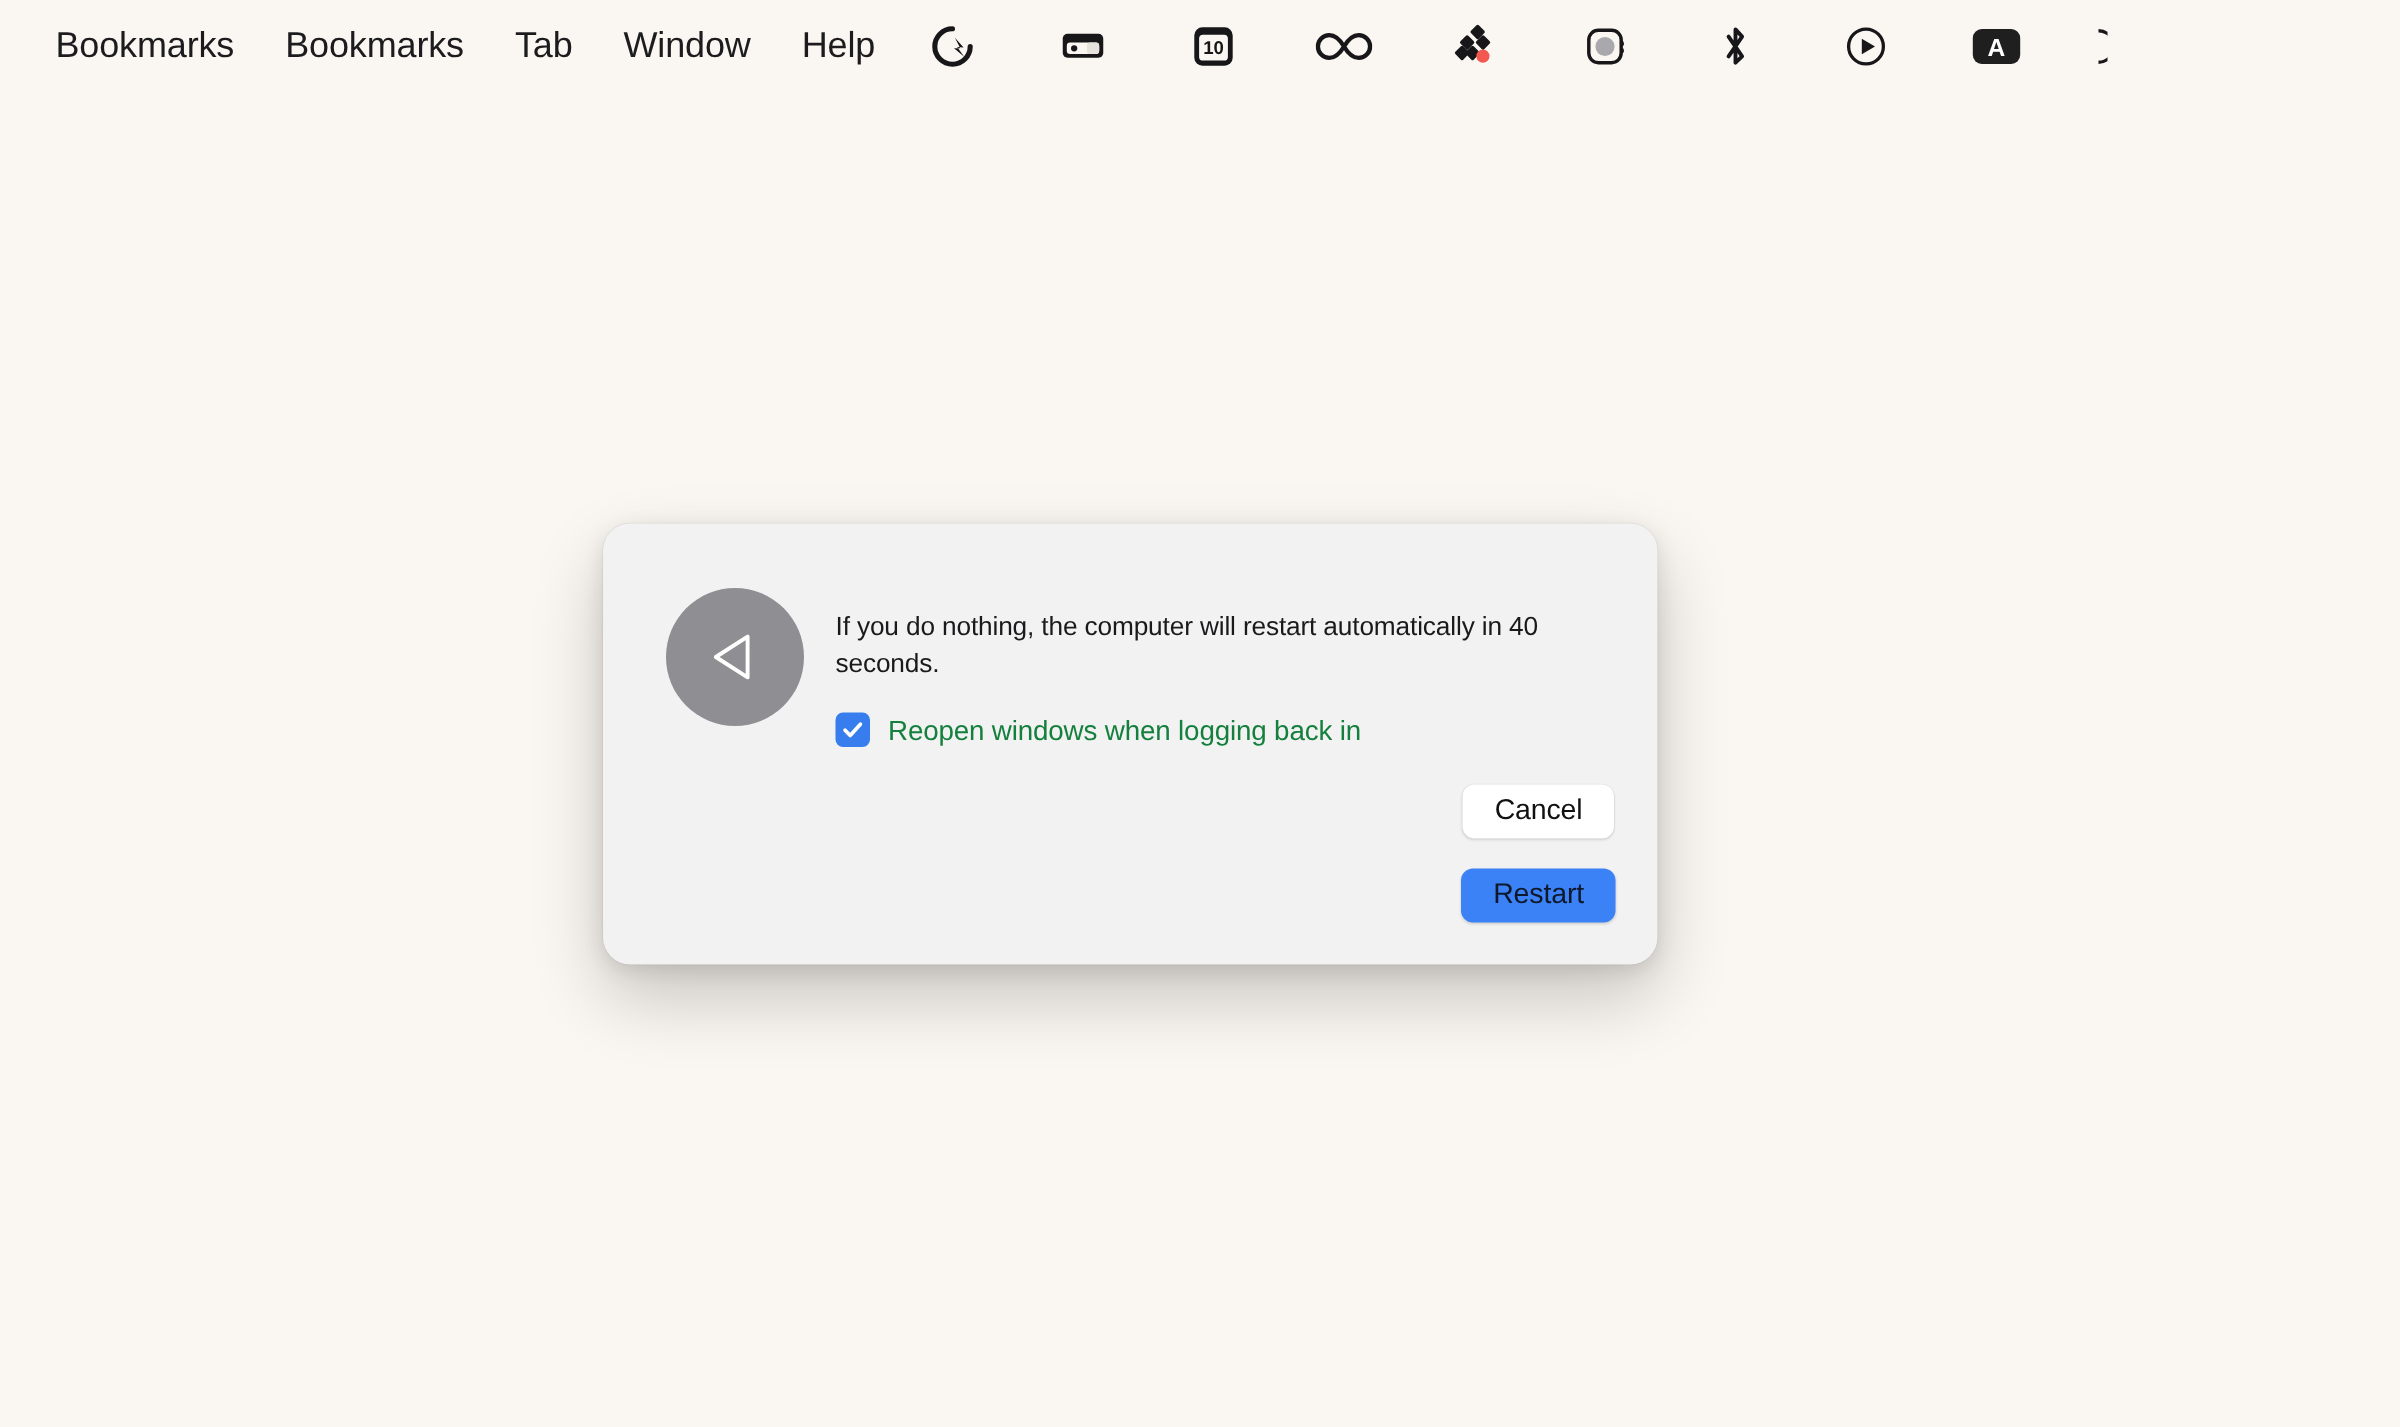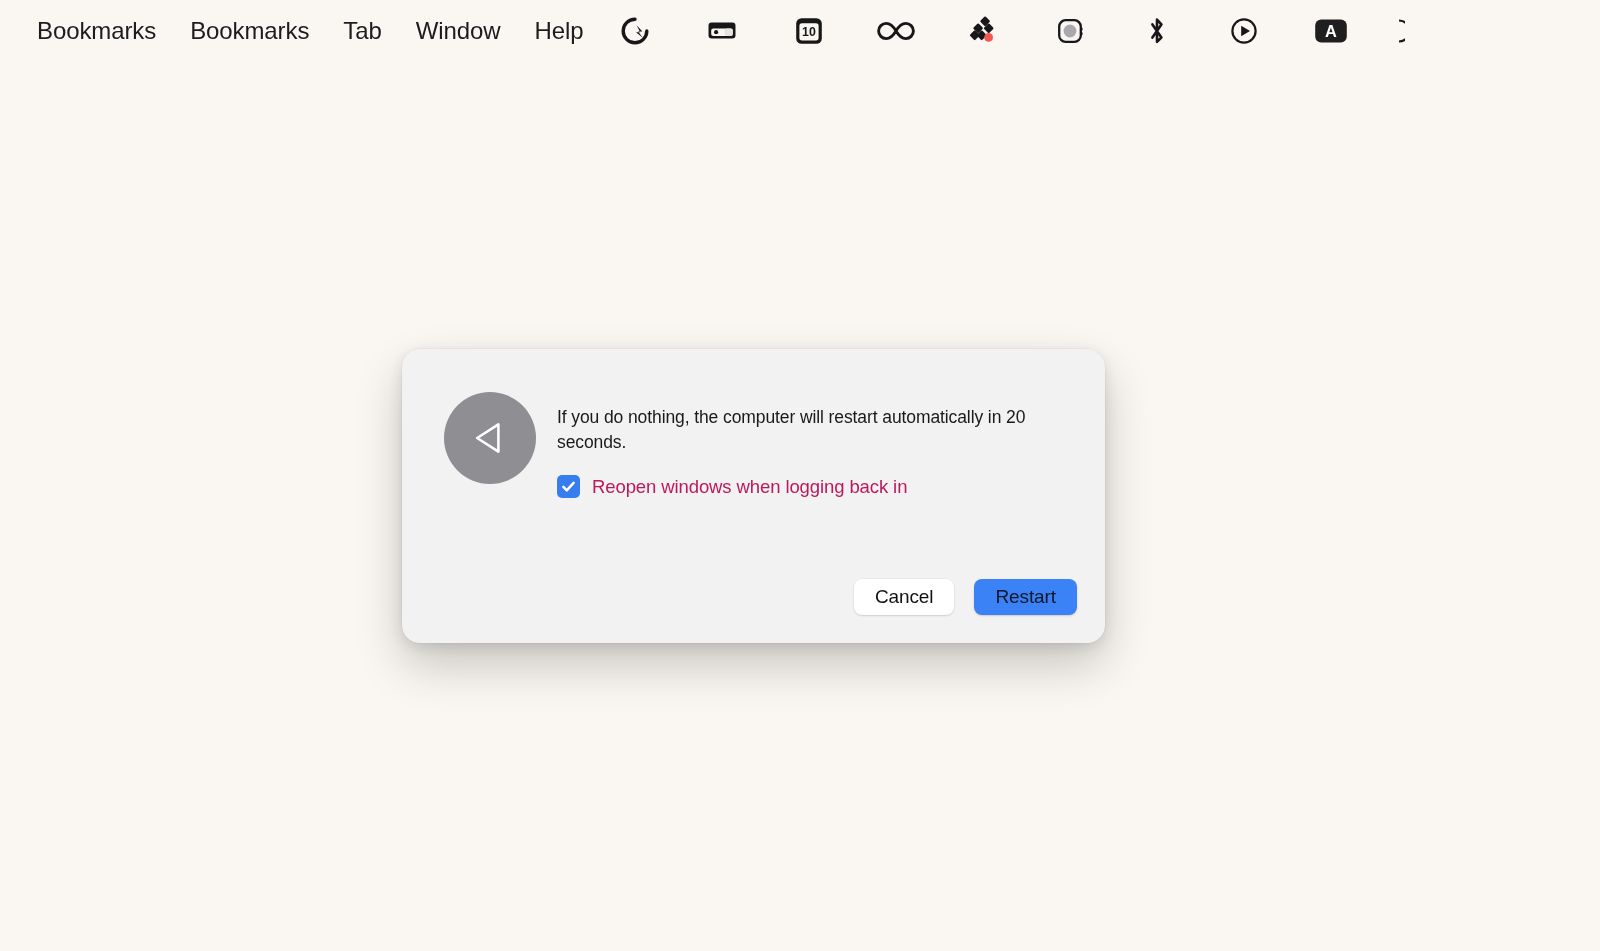--- a/index.html
+++ b/index.html
@@ -93,28 +93,28 @@
   #checkbox-box {
     width:23px; height:23px;
     border-radius:5px;
     background:#377dee;
     display:flex; align-items:center; justify-content:center;
     flex:0 0 auto;
     cursor:default;
   }
   #checkbox-label {
     font-size:18.5px;
-    color:#be185d;
+    color:#15803d;
     letter-spacing:-0.1px;
     cursor:default;
   }
   #dialog-buttons {
     position:absolute;
     right:28px; bottom:28px;
-    display:flex; align-items:center; gap:20px;
+    display:flex; align-items:center; gap:20px;flex-direction:column;
   }
   .dlg-btn {
     font-family:inherit;
     font-size:19px;
     letter-spacing:-0.1px;
     border:none;
     border-radius:8px;
     padding:0 21px;
     height:36px;
     cursor:default;
@@ -233,21 +233,21 @@
     <div id="dialog-icon">
       <svg width="52" height="52" viewBox="0 0 52 52">
         <path d="M34.4 12.4 L34.4 39.6 L13.2 26.0 Z" fill="none" stroke="#ffffff" stroke-width="2.6" stroke-linejoin="round"></path>
       </svg>
     </div>
   </div>
 
   <div id="dialog-body">
 
 
-    <div id="dialog-message">If you do nothing, the computer will restart automatically in 20 seconds.</div>
+    <div id="dialog-message">If you do nothing, the computer will restart automatically in 40 seconds.</div>
 
     <div id="checkbox-row">
       <div id="checkbox-box">
         <svg width="17" height="17" viewBox="0 0 17 17">
           <path d="M3.4 8.8 L6.8 12.3 L13.6 4.8" fill="none" stroke="#ffffff" stroke-width="2.5" stroke-linecap="round" stroke-linejoin="round"></path>
         </svg>
       </div>
       <div id="checkbox-label">Reopen windows when logging back in</div>
     </div>
 

